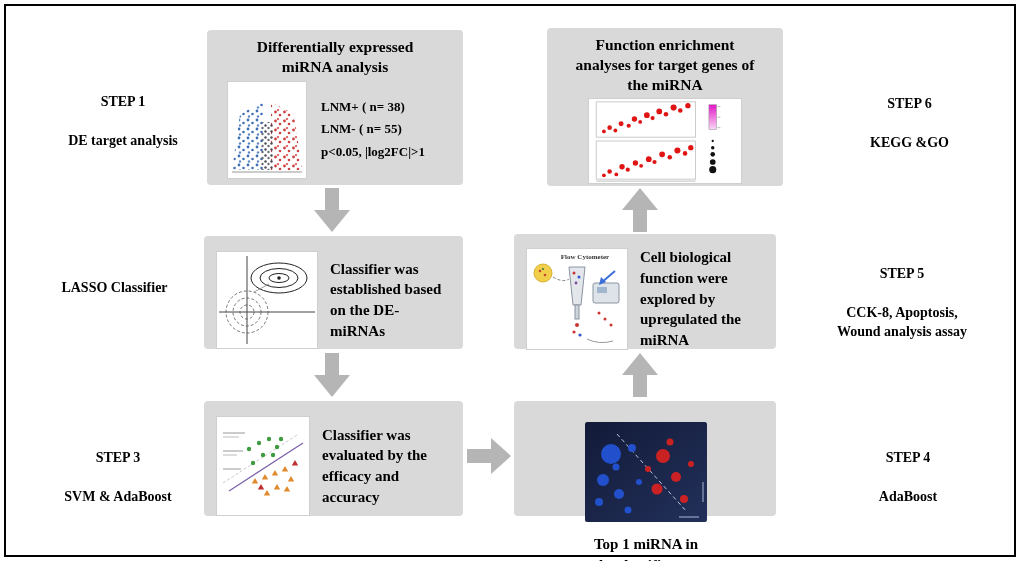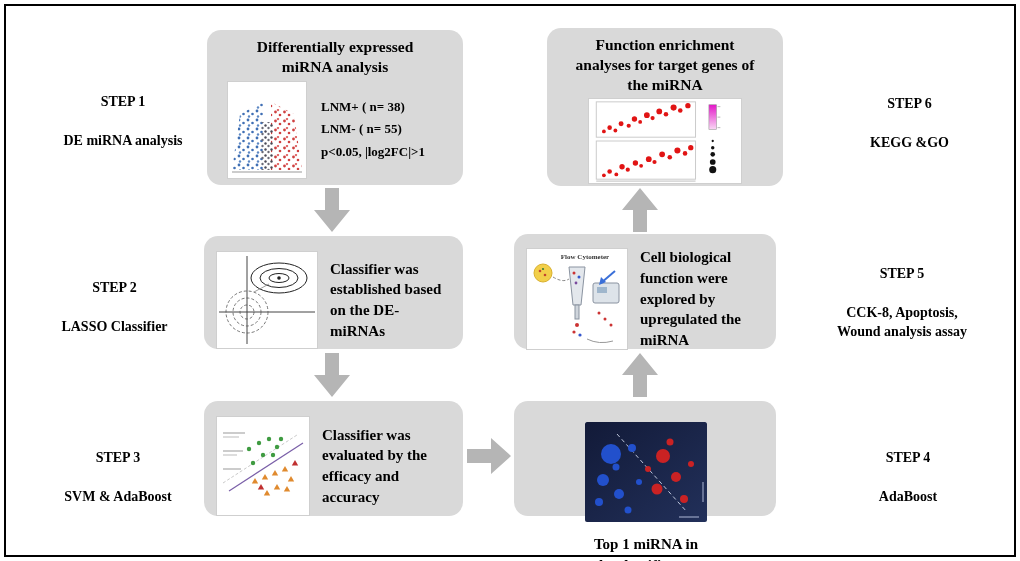--- a/index.html
+++ b/index.html
@@ -3,43 +3,42 @@
 <meta charset="utf-8">
 <style>
   html,body { margin:0; padding:0; background:#fff; }
   .canvas {
     position:relative; width:1020px; height:561px; background:#fff;
     font-family:"Liberation Serif", serif; font-weight:bold; color:#000; overflow:hidden;
   }
   .frame { position:absolute; left:4px; top:4px; width:1008px; height:549px;
            border:2.5px solid #000; pointer-events:none; }
   .slabel { position:absolute; font-size:14px; text-align:center; line-height:1.4; white-space:pre-line; }
-  .gbox { position:absolute; background:#d9d9d9; border-radius:14px; box-sizing:border-box; }
+  .gbox { position:absolute; background:#d9d9d9; border-radius:4px; box-sizing:border-box; }
   .gtitle { font-size:15.5px; text-align:center; white-space:pre-line; line-height:1.28; padding-top:7px; }
   .btext { font-size:15px; white-space:pre-line; line-height:1.38; }
   .hrow { display:flex; align-items:center; gap:12px; padding:21px 10px 6px 12px; }
   .b1row { display:flex; gap:14px; padding:4px 8px 0 20px; align-items:center; }
   .lnm { font-size:13px; line-height:1.75; }
   .thumb { background:#fff; flex:0 0 auto; border:1px solid #cfcfcf; }
   .thumb.dark { border:none; }
   .arrow { position:absolute; }
   .centersvg { display:block; margin:4px auto 0 auto; }
 </style>
 </head>
 <body>
 
 <div class="canvas">
   <div class="frame"></div>
 
   <div class="slabel" style="left:28px; top:72px; width:190px;">
     <div>STEP 1</div>
-    <div>DE miRNA analysis</div>
+    <div>DE target analysis</div>
   </div>
   <div class="slabel" style="left:12px; top:258px; width:205px;">
-    <div>STEP 2</div>
     <div>LASSO Classifier</div>
   </div>
   <div class="slabel" style="left:18px; top:428px; width:200px;">
     <div>STEP 3</div>
     <div>SVM &amp; AdaBoost</div>
   </div>
 
   <div class="slabel" style="left:812px; top:74px; width:195px;">
     <div>STEP 6</div>
     <div>KEGG &amp;GO</div>

